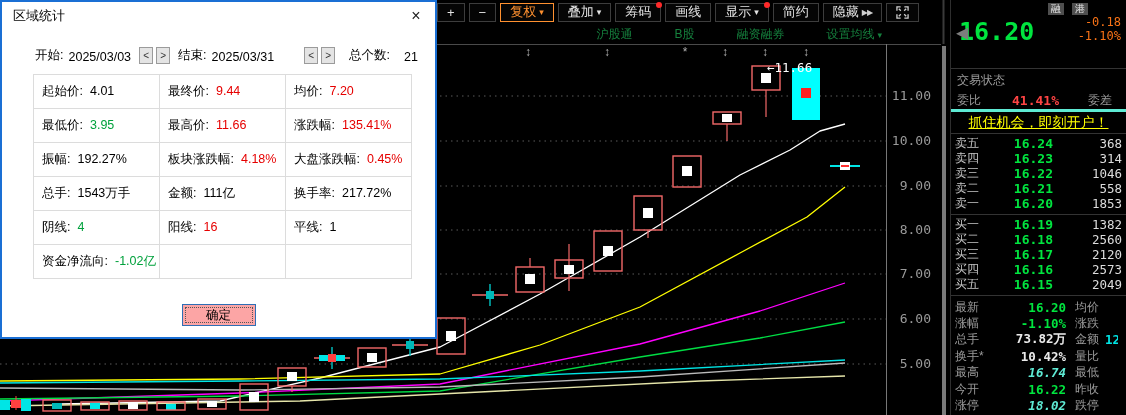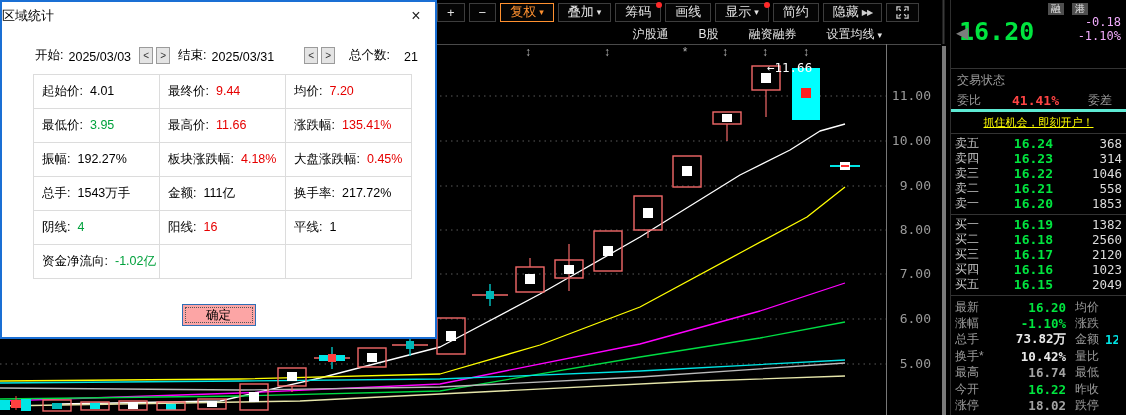--- a/index.html
+++ b/index.html
@@ -13,65 +13,65 @@
   
   #toolbar { position:absolute; left:437px; top:1px; width:503px; height:22px; z-index:3;
              display:flex; align-items:center; gap:4px; color:#e4e4e4; font-size:13px; }
   .tb-btn { position:relative; height:19px; display:flex; align-items:center; gap:3px;
             padding:0 9px; border:1px solid #3d3d3d; background:#050505; cursor:default; white-space:nowrap; }
   .tb-btn.accent { border-color:#ff9130; color:#ff9130; }
   .tb-caret { font-size:9px; line-height:1; margin-top:1px; }
   .tb-dot { position:absolute; top:-2px; right:-2px; width:6px; height:6px; border-radius:50%; background:#ff2a2a; }
   .tb-arrows { font-size:8px; letter-spacing:-1px; color:#cfcfcf; }
   #toolbar-sub { position:absolute; left:437px; top:26px; width:503px; height:17px; z-index:3;
-                 display:flex; justify-content:flex-end; align-items:center; gap:30px;
-                 padding-right:58px; color:#e5e5e5; font-size:12px; }
+                 display:flex; justify-content:flex-end; align-items:center; gap:42px;
+                 padding-right:58px; color:#15803d; font-size:12px; }
   .sub-item { display:flex; align-items:center; gap:3px; white-space:nowrap; }
 
   
   #quote { position:absolute; left:950px; top:0; width:176px; height:415px; z-index:3;
            background:#000; border-left:1px solid #2e2e2e; color:#cfcfcf; font-size:12px; }
   .q-num { font-family:"DejaVu Sans Mono",monospace; }
   #q-header { position:relative; height:68px; border-bottom:1px solid #333; }
   #q-collapse { position:absolute; left:5px; top:22px; color:#7d7d7d; font-size:16px; }
   #q-codeline { text-align:right; padding:3px 5px 0 0; font-size:15px; color:#d2d2d2; }
   #q-codeline .q-name { color:#ffffff; margin-left:5px; }
   #q-badges { text-align:right; padding-right:38px; height:14px; margin-top:1px; }
   .q-badge { display:inline-block; background:#4f4f4f; color:#e6e6e6; font-size:10px;
              line-height:12px; padding:0 3px; margin-left:5px; }
   #q-priceline { display:flex; align-items:flex-end; padding:0 5px 2px 8px; }
   #q-last { font-size:25px; font-weight:bold; color:#00e53f; line-height:1; }
-  #q-chg { margin-left:auto; text-align:right; color:#f0abfc; font-size:12px; line-height:1.2; }
+  #q-chg { margin-left:auto; text-align:right; color:#f97316; font-size:12px; line-height:1.2; }
   .q-row { display:flex; align-items:center; padding:0 6px; }
   #q-status { height:22px; color:#9a9a9a; }
   #q-weibi { height:21px; border-bottom:3px solid #5eead4;gap:19px; }
   #q-weibi .lbl { color:#9a9a9a; }
   #q-weibi .val { color:#ff4444; font-weight:bold; margin:0 10px 0 12px; font-size:13px; }
   #q-ad { height:22px; display:flex; align-items:center; justify-content:center;
-          color:#ffff00; text-decoration:underline; font-size:11px; border-bottom:1px solid #333; }
+          color:#ffff00; text-decoration:underline; font-size:14px; border-bottom:1px solid #333; }
   .q-orders { padding:2px 4px 3px 4px; }
   .q-orow { display:flex; align-items:center; height:15px; }
   .q-orow .olbl { width:36px; color:#c6c6c6; }
   .q-orow .oprice { width:62px; text-align:right; color:#00e53f; font-weight:bold; font-size:13px; }
   .q-orow .ovol { flex:1; text-align:right; color:#dcdcdc; font-size:12.5px; }
   #q-split { border-top:1px solid #333; }
   #q-info { border-top:1px solid #333; padding:3px 4px 0 4px; }
   .q-irow { display:flex; align-items:center; height:16.4px; }
   .q-irow .il1 { width:38px; color:#9a9a9a; }
   .q-irow .iv1 { width:73px; text-align:right; font-weight:bold; font-size:12.5px; }
   .q-irow .il2 { width:30px; margin-left:9px; color:#9a9a9a; }
   .q-irow .iv2 { width:13px; overflow:hidden; font-weight:bold; font-size:12.5px; white-space:nowrap; }
-  .tone-green { color:#00e53f; } .tone-red { color:#a3a3a3; }
+  .tone-green { color:#00e53f; } .tone-red { color:#5eead4;font-style:italic; }
   .tone-white { color:#eaeaea; } .tone-cyan { color:#00e5e5; }
 
   
   #dialog { position:absolute; left:0; top:0; width:437px; height:339px; z-index:10;
             background:#ffffff; border:2px solid #1a6fd4; color:#000; }
   #dlg-titlebar { position:relative; height:28px; display:flex; align-items:center;
-                  padding-left:0; font-size:13px; color:#000; }
+                  padding-left:11px; font-size:13px; color:#000; }
   #dlg-close { position:absolute; right:9px; top:4px; width:20px; height:20px; display:flex;
                align-items:center; justify-content:center; font-size:16px; color:#222; cursor:default; }
   #dlg-daterow { display:flex; align-items:flex-end; margin:17px 8px 0 33px; font-size:12.5px; }
   #dlg-daterow .dval { margin-left:5px; }
   .spin { width:14px; height:17px; border:1px solid #9b9b9b; background:#e4e4e4; color:#333;
           font-size:10px; display:flex; align-items:center; justify-content:center; margin-left:3px; }
   .gap8 { margin-left:8px; } .gap30 { margin-left:30px; } .gap14 { margin-left:14px; }
   #dlg-table { border-collapse:collapse; margin:10px 0 0 31px; font-size:12.5px; }
   #dlg-table td { border:1px solid #dcdcdc; width:126px; height:34px; padding-left:8px; white-space:nowrap; }
   #dlg-table .cval { margin-left:7px; }
@@ -301,21 +301,21 @@
           <span class="ovol q-num">2560</span>
         </div>
         <div class="q-orow">
           <span class="olbl">买三</span>
           <span class="oprice q-num">16.17</span>
           <span class="ovol q-num">2120</span>
         </div>
         <div class="q-orow">
           <span class="olbl">买四</span>
           <span class="oprice q-num">16.16</span>
-          <span class="ovol q-num">1023</span>
+          <span class="ovol q-num">2573</span>
         </div>
         <div class="q-orow">
           <span class="olbl">买五</span>
           <span class="oprice q-num">16.15</span>
           <span class="ovol q-num">2049</span>
         </div>
       </div>
     <div id="q-info">
         <div class="q-irow">
           <span class="il1">最新</span>

